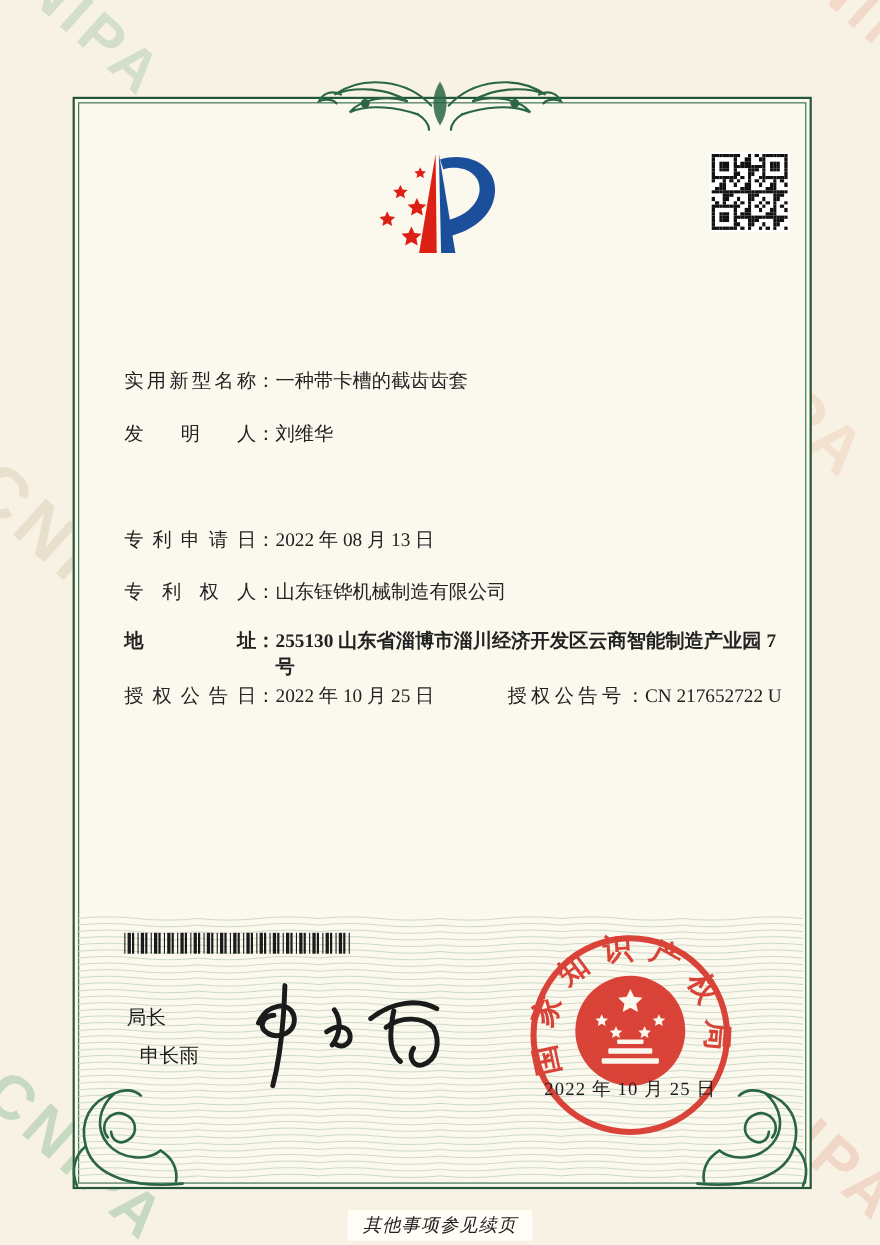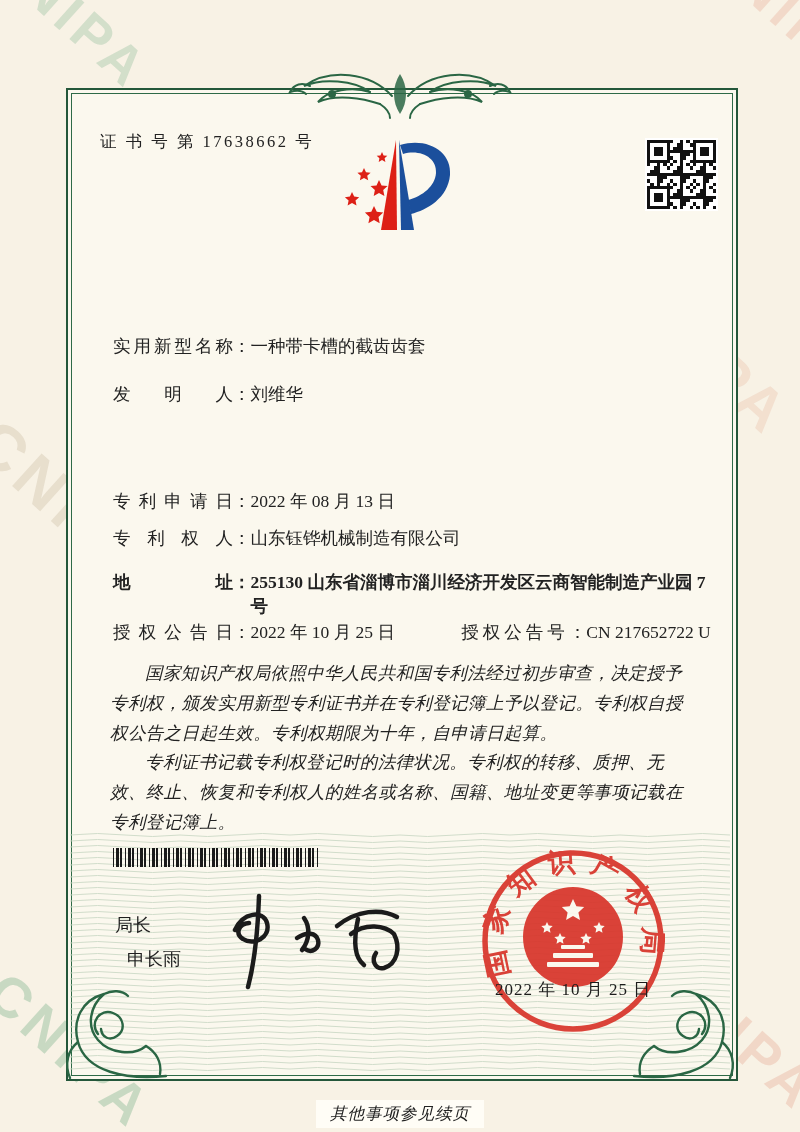--- a/index.html
+++ b/index.html
@@ -137,21 +137,20 @@
   <svg class="orn" style="left:628px;top:988px;" width="124" height="94" viewBox="0 0 124 94">
     <g transform="translate(124,0) scale(-1,1)" fill="none" stroke="#2a6644" stroke-width="2.4" stroke-linecap="round">
       <path d="M118,88 C78,92 38,84 30,54 C24,32 34,12 56,6 C42,18 38,38 50,52 C62,66 86,68 98,58"></path>
       <path d="M50,46 c-9,-11 2,-26 15,-21 c11,4 13,17 4,23 c-7,5 -15,2 -16,-7"></path>
       <path d="M30,54 C20,62 16,76 22,90"></path>
       <path d="M98,58 c10,6 16,16 14,28"></path>
       <path d="M56,6 c8,-4 18,-4 24,2"></path>
     </g>
   </svg>
 
-  <div id="cert-no">证 书 号 第 17638662 号</div>
 
   <svg id="logo" width="150" height="120" viewBox="0 0 150 120">
     <g fill="#dd2016">
       <path d="M52,34 l1.6,3.4 3.7,.4 -2.7,2.5 .8,3.6 -3.4,-1.9 -3.3,1.9 .7,-3.6 -2.7,-2.5 3.7,-.4 Z"></path>
       <path d="M34,50 l2,4.2 4.6,.5 -3.4,3.1 1,4.5 -4.2,-2.3 -4.1,2.3 .9,-4.5 -3.4,-3.1 4.6,-.5 Z"></path>
       <path d="M49,62 l2.6,5.4 6,.7 -4.4,4 1.2,5.9 -5.4,-3 -5.3,3 1.2,-5.9 -4.4,-4 6,-.7 Z"></path>
       <path d="M22,74 l2.2,4.6 5,.6 -3.7,3.4 1,4.9 -4.5,-2.5 -4.4,2.5 1,-4.9 -3.7,-3.4 5,-.6 Z"></path>
       <path d="M44,88 l2.8,5.8 6.4,.8 -4.7,4.3 1.2,6.3 -5.7,-3.2 -5.6,3.2 1.2,-6.3 -4.7,-4.3 6.4,-.8 Z"></path>
     </g>
     <polygon points="66,22 51,112 67,112" fill="#dd2016"></polygon>
@@ -603,42 +602,38 @@
       <div style="background: rgb(17, 17, 17);"></div>
     </div>
 
 
   <div class="row" style="top:334px;">
     <span class="lbl">实用新型名称</span><span class="colon">：</span><span class="val">一种带卡槽的截齿齿套</span>
   </div>
   <div class="row" style="top:382px;">
     <span class="lbl">发明人</span><span class="colon">：</span><span class="val">刘维华</span>
   </div>
-  <div class="row" style="top:489px;">
+  <div class="row" style="top:478px;">
     <span class="lbl">专利申请日</span><span class="colon">：</span><span class="val">2022 年 08 月 13 日</span>
   </div>
   <div class="row" style="top:526px;">
     <span class="lbl">专利权人</span><span class="colon">：</span><span class="val">山东钰铧机械制造有限公司</span>
   </div>
   <div class="row" style="top:570px;font-weight:bold;">
     <span class="lbl">地址</span><span class="colon">：</span><span class="val wrap">255130 山东省淄博市淄川经济开发区云商智能制造产业园 7 号</span>
   </div>
   <div class="row" style="top:620px;">
     <span class="row2-field">
       <span class="lbl">授权公告日</span><span class="colon">：</span><span class="val">2022 年 10 月 25 日</span>
     </span>
     <span class="row2-field" style="margin-left:62px;">
       <span style="letter-spacing:4px;">授权公告号</span><span class="colon">：</span><span class="val">CN 217652722 U</span>
     </span>
   </div>
 
-  <div id="paras">
-    <p>国家知识产权局依照中华人民共和国专利法经过初步审查，决定授予专利权，颁发实用新型专利证书并在专利登记簿上予以登记。专利权自授权公告之日起生效。专利权期限为十年，自申请日起算。</p>
-    <p>专利证书记载专利权登记时的法律状况。专利权的转移、质押、无效、终止、恢复和专利权人的姓名或名称、国籍、地址变更等事项记载在专利登记簿上。</p>
-  </div>
 
   <div id="barcode">
       <div style="width: 1px; background: rgb(26, 26, 26);"></div>
       <div style="width: 2px; background: transparent;"></div>
       <div style="width: 3px; background: rgb(26, 26, 26);"></div>
       <div style="width: 1px; background: transparent;"></div>
       <div style="width: 2px; background: rgb(26, 26, 26);"></div>
       <div style="width: 3px; background: transparent;"></div>
       <div style="width: 1px; background: rgb(26, 26, 26);"></div>
       <div style="width: 2px; background: transparent;"></div>

